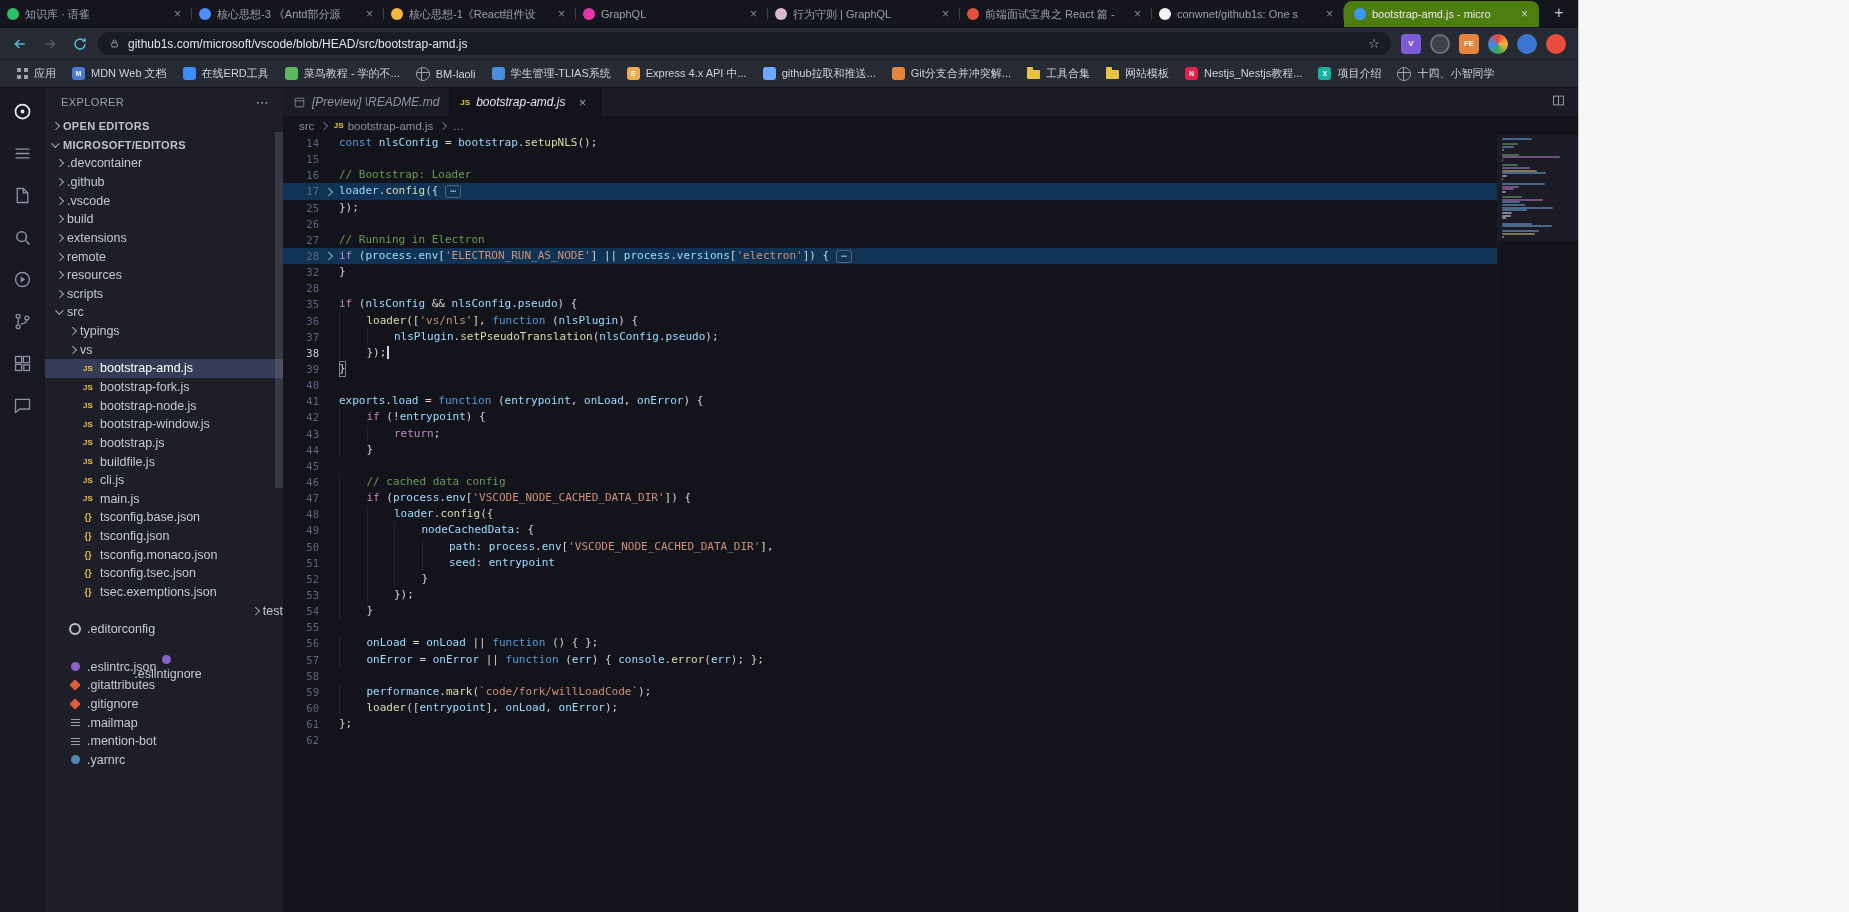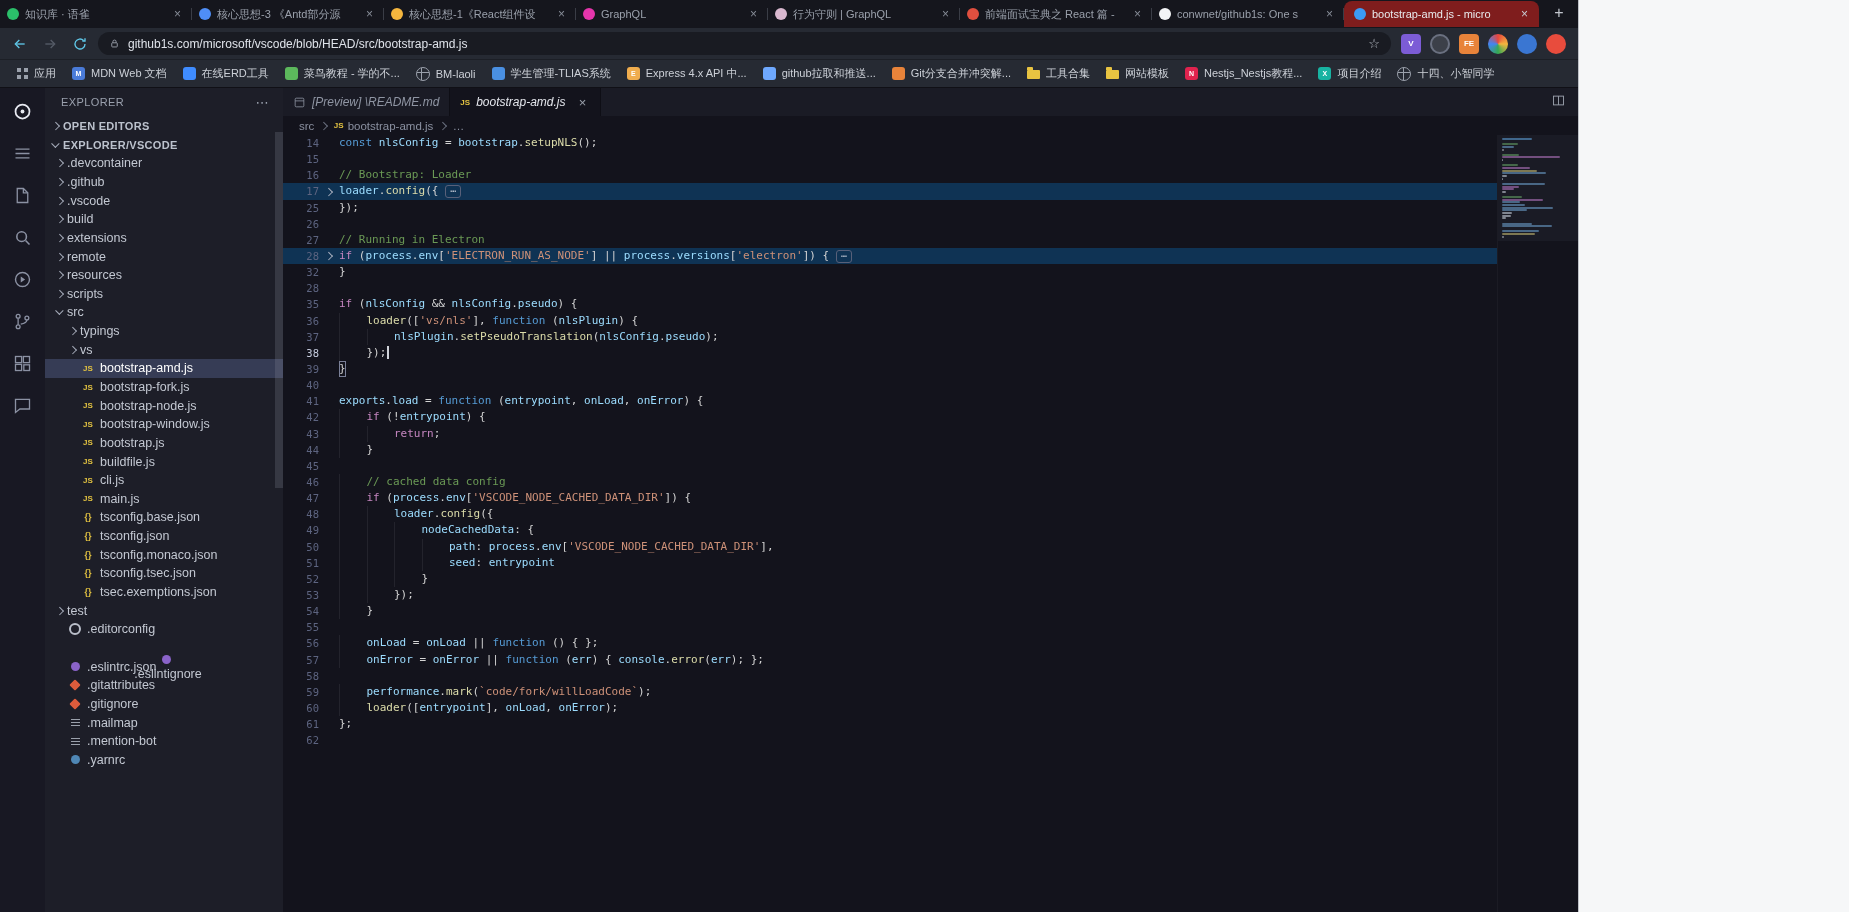--- a/index.html
+++ b/index.html
@@ -6,21 +6,21 @@
   .screen{position:relative;width:1849px;height:912px;overflow:hidden;
     font-family:"Liberation Sans","DejaVu Sans",sans-serif;background:#f6f7f8;}
   .browser{position:absolute;left:0;top:0;width:1578px;height:912px;display:flex;flex-direction:column;background:#13131c;}
   .behind{position:absolute;left:1578px;top:0;width:271px;height:912px;background:#f6f7f8;border-left:1px solid #bfc2c8;}
 
   
   .tabbar{height:28px;background:#15161d;display:flex;align-items:center;flex:none;}
   .btab{width:178px;min-width:0;height:26px;display:flex;align-items:center;gap:6px;padding:0 7px;
     color:#9aa0ab;font-size:11px;position:relative;border-radius:8px 8px 0 0;}
   .btab:not(.active)::after{content:'';position:absolute;right:0;top:7px;height:12px;width:1px;background:#3a3d46;}
-  .btab.active{background:#7f1d1d;color:#e8eaed;padding-left:10px;}
+  .btab.active{background:#4d7c0f;color:#e8eaed;padding-left:10px;}
   .fav{width:12px;height:12px;border-radius:50%;flex:none;}
   .btitle{flex:1;overflow:hidden;white-space:nowrap;}
   .bclose{flex:none;width:15px;height:15px;line-height:14px;text-align:center;border-radius:50%;font-size:12px;color:#868c97;}
   .btab.active .bclose{color:#c9ccd3;}
   .newtab{width:24px;height:24px;margin:0 0 2px 8px;display:flex;align-items:center;justify-content:center;
     color:#c3c7cf;font-size:16px;border-radius:50%;flex:none;}
 
   .toolbar{height:31px;background:#262a33;display:flex;align-items:center;padding:0 8px;gap:6px;flex:none;}
   .nav{width:24px;height:24px;display:flex;align-items:center;justify-content:center;flex:none;}
   .nav svg{width:16px;height:16px;}
@@ -326,21 +326,21 @@
         <div class="sb-header">
           <span>EXPLORER</span>
           <span class="sb-actions">⋯</span>
         </div>
         <div class="sb-row">
           <span class="chev right"></span>
           <span>OPEN EDITORS</span>
         </div>
         <div class="sb-row">
           <span class="chev down"></span>
-          <span>EXPLORER/VSCODE</span>
+          <span>MICROSOFT/EDITORS</span>
         </div>
         <div class="tree">
             <div class="trow" style="padding-left: 8px;">
               <span class="chev right"></span>
               <span class="tlabel">.devcontainer</span>
             </div>
             <div class="trow" style="padding-left: 8px;">
               <span class="chev right"></span>
               <span class="tlabel">.github</span>
             </div>
@@ -438,21 +438,21 @@
             <div class="trow" style="padding-left: 21px;">
               <span class="chev"></span>
               <span class="fic json">{}</span>
               <span class="tlabel">tsconfig.tsec.json</span>
             </div>
             <div class="trow" style="padding-left: 21px;">
               <span class="chev"></span>
               <span class="fic json">{}</span>
               <span class="tlabel">tsec.exemptions.json</span>
             </div>
-            <div class="trow" style="padding-left: 8px;">
+            <div class="trow" style="padding-left: 8px; justify-content: flex-end;">
               <span class="chev right"></span>
               <span class="tlabel">test</span>
             </div>
             <div class="trow" style="padding-left: 8px;">
               <span class="chev"></span>
               <span class="fic gear"></span>
               <span class="tlabel">.editorconfig</span>
             </div>
             <div class="trow" style="padding-left: 8px; flex-direction: column;">
               <span class="chev"></span>

